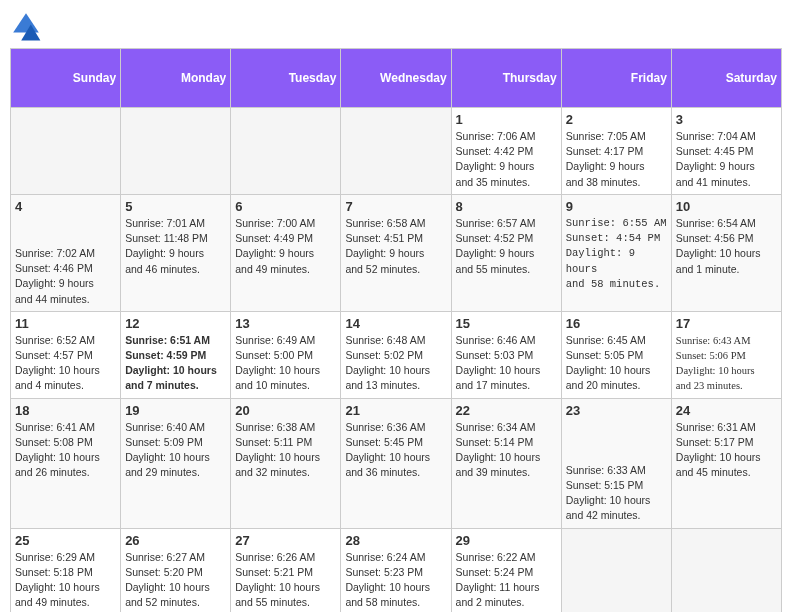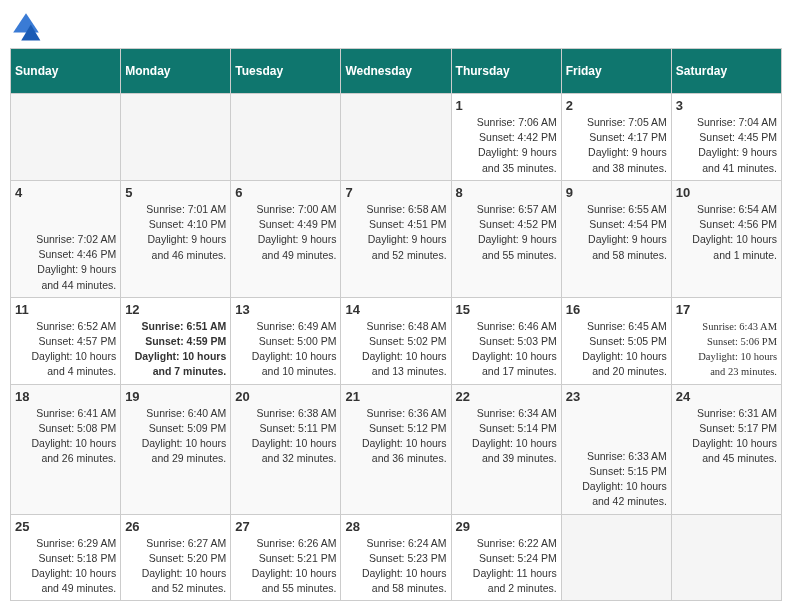--- a/index.html
+++ b/index.html
@@ -45,24 +45,24 @@
     .calendar-subtitle {
       font-size: 15px;
       color: #555;
     }
     table {
       width: 100%;
       border-collapse: collapse;
       font-size: 11px;
     }
     thead tr th {
-      background-color: #0f766e;
+      background-color: #8b5cf6;
       color: #fff;
-      padding: 15px 4px;
-      text-align: left;
+      padding: 22px 4px;
+      text-align: right;
       font-size: 12px;
       font-weight: bold;
       border: 1px solid #ccc;
     }
     tbody tr td {
       border: 1px solid #ccc;
       vertical-align: top;
       padding: 4px 4px 4px 4px;
       height: 85px;
       width: calc(100% / 7);
@@ -75,21 +75,20 @@
       font-weight: bold;
       font-size: 13px;
       color: #333;
       display: block;
       margin-bottom: 2px;
     }
     .day-info {
       color: #333;
       font-size: 10.5px;
       line-height: 1.45;
-      text-align: right;
     }
     .empty-cell {
       background: #f5f5f5 !important;
     }
   </style>
 </head>
 <body>
 
 <div class="header-area">
   <div class="logo">
@@ -152,21 +151,21 @@
         <td>
           <span class="day-number">4</span>
           <div class="day-info" style="white-space: pre-line; margin-top: 32px;">Sunrise: 7:02 AM
 Sunset: 4:46 PM
 Daylight: 9 hours
 and 44 minutes.</div>
         </td>
         <td>
           <span class="day-number">5</span>
           <div class="day-info" style="white-space: pre-line;">Sunrise: 7:01 AM
-Sunset: 4:10 PM
+Sunset: 11:48 PM
 Daylight: 9 hours
 and 46 minutes.</div>
         </td>
         <td>
           <span class="day-number">6</span>
           <div class="day-info" style="white-space: pre-line;">Sunrise: 7:00 AM
 Sunset: 4:49 PM
 Daylight: 9 hours
 and 49 minutes.</div>
         </td>
@@ -179,21 +178,21 @@
         </td>
         <td>
           <span class="day-number">8</span>
           <div class="day-info" style="white-space: pre-line;">Sunrise: 6:57 AM
 Sunset: 4:52 PM
 Daylight: 9 hours
 and 55 minutes.</div>
         </td>
         <td>
           <span class="day-number">9</span>
-          <div class="day-info" style="white-space: pre-line;">Sunrise: 6:55 AM
+          <div class="day-info" style="white-space: pre-line; font-family: Liberation Mono, monospace;">Sunrise: 6:55 AM
 Sunset: 4:54 PM
 Daylight: 9 hours
 and 58 minutes.</div>
         </td>
         <td>
           <span class="day-number">10</span>
           <div class="day-info" style="white-space: pre-line;">Sunrise: 6:54 AM
 Sunset: 4:56 PM
 Daylight: 10 hours
 and 1 minute.</div>
@@ -268,21 +267,21 @@
         <td>
           <span class="day-number">20</span>
           <div class="day-info" style="white-space: pre-line;">Sunrise: 6:38 AM
 Sunset: 5:11 PM
 Daylight: 10 hours
 and 32 minutes.</div>
         </td>
         <td>
           <span class="day-number">21</span>
           <div class="day-info" style="white-space: pre-line;">Sunrise: 6:36 AM
-Sunset: 5:12 PM
+Sunset: 5:45 PM
 Daylight: 10 hours
 and 36 minutes.</div>
         </td>
         <td>
           <span class="day-number">22</span>
           <div class="day-info" style="white-space: pre-line;">Sunrise: 6:34 AM
 Sunset: 5:14 PM
 Daylight: 10 hours
 and 39 minutes.</div>
         </td>

